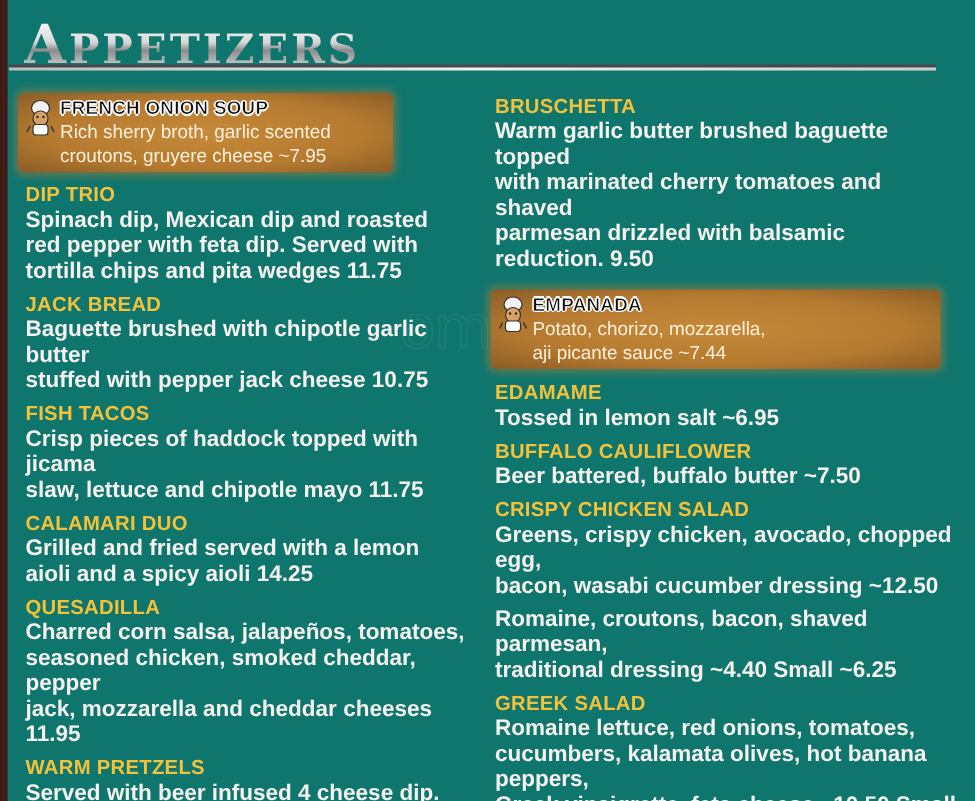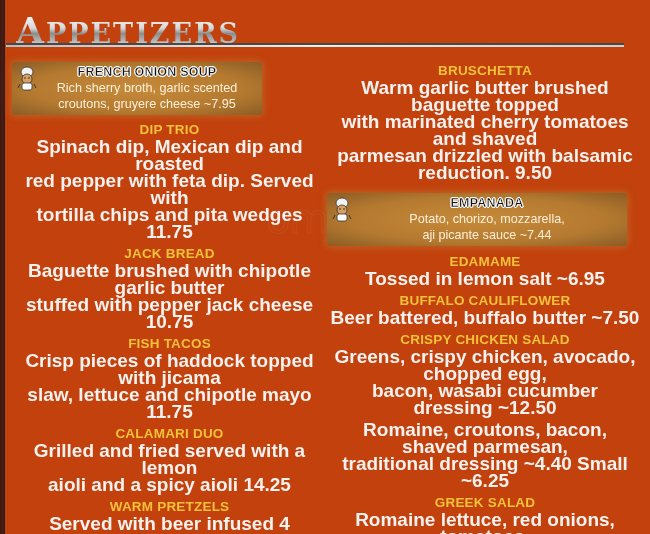--- a/index.html
+++ b/index.html
@@ -1,21 +1,20 @@
 <!DOCTYPE html>
 <html><head>
 <meta charset="utf-8">
 <style>
   * { margin: 0; padding: 0; box-sizing: border-box; }
   html, body { width: 650px; height: 534px; overflow: hidden; background: #221f20; }
   body { position: relative; font-family: "Liberation Sans", "DejaVu Sans", sans-serif; }
   .page {
     position: absolute; left: 0; top: 0; width: 650px; height: 534px;
-    background: #c2410c;
-    text-align: center;
+    background: #0f766e;
   }
   .left-strip {
     position: absolute; left: 0; top: 0; width: 5px; height: 534px;
     background: linear-gradient(to right, #3a1a14, #4a1d16 60%, #2a1a17);
   }
   .title {
     position: absolute; left: 16px; top: 12px;
     font-family: "DejaVu Serif", "Liberation Serif", serif;
     font-weight: bold; letter-spacing: 2px;
     color: #e8e8e8;
@@ -35,21 +34,21 @@
   }
   .col { position: absolute; top: 62px; }
   .col-left { left: 17px; width: 305px; }
   .col-right { left: 330px; width: 310px; }
   .item { margin-bottom: 5px; }
   .item-name {
     color: #f3c13a; font-weight: bold; font-size: 13.5px; line-height: 17px;
     letter-spacing: 0.2px;
   }
   .item-desc {
-    color: #f4f1ee; font-weight: bold; font-size: 19px; line-height: 17px;
+    color: #f4f1ee; font-weight: bold; font-size: 15px; line-height: 17px;
     white-space: pre-line;
   }
   .feature {
     position: relative;
     background: radial-gradient(ellipse at center, #c68a3a 0%, #b57a30 60%, #8a5c25 100%);
     border-radius: 4px;
     box-shadow: 0 0 6px 2px rgba(190,130,55,0.5);
     padding: 3px 8px 3px 28px;
   }
   .feature-left { margin-left: -5px; width: 250px; margin-bottom: 6px; }
@@ -118,20 +117,26 @@
       <div class="item-name">FISH TACOS</div>
       <div class="item-desc">Crisp pieces of haddock topped with jicama
 slaw, lettuce and chipotle mayo   11.75</div>
     </div>
     <div class="item">
       <div class="item-name">CALAMARI DUO</div>
       <div class="item-desc">Grilled and fried served with a lemon
 aioli and a spicy aioli   14.25</div>
     </div>
     <div class="item">
+      <div class="item-name">QUESADILLA</div>
+      <div class="item-desc">Charred corn salsa, jalapeños, tomatoes,
+seasoned chicken, smoked cheddar, pepper
+jack, mozzarella and cheddar cheeses   11.95</div>
+    </div>
+    <div class="item">
       <div class="item-name">WARM PRETZELS</div>
       <div class="item-desc">Served with beer infused 4 cheese dip.  6.75</div>
     </div>
   </div>
 
   <div class="col col-right">
     <div class="item">
       <div class="item-name">BRUSCHETTA</div>
       <div class="item-desc">Warm garlic butter brushed baguette topped
 with marinated cherry tomatoes and shaved

